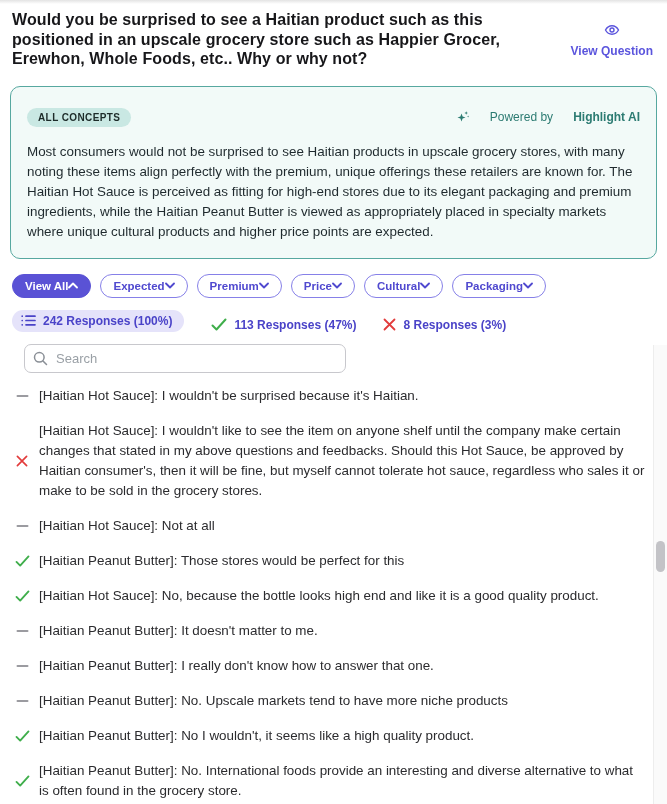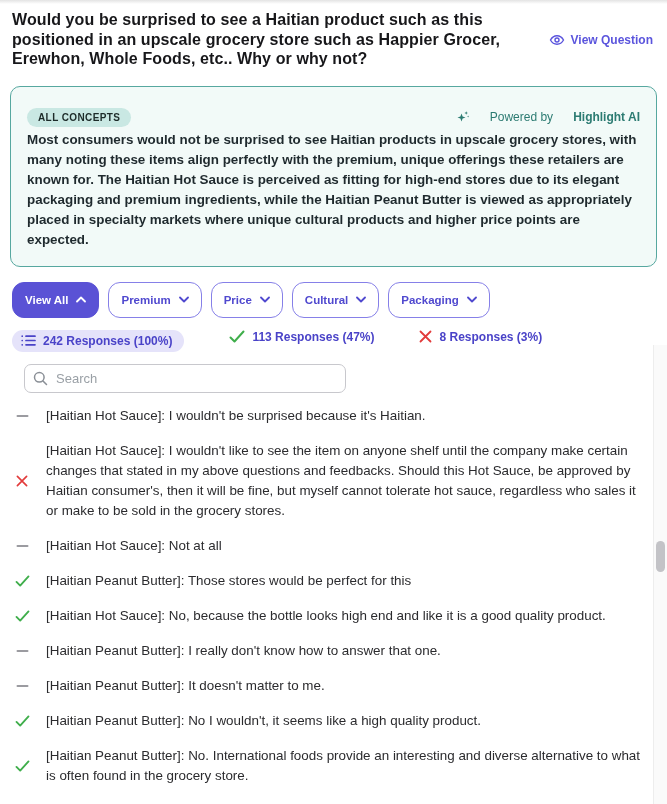--- a/index.html
+++ b/index.html
@@ -8,57 +8,57 @@
   body { position:relative; }
   body::before { content:""; position:absolute; top:0; left:0; right:0; height:4px;
     background:linear-gradient(#e3e3e3, rgba(255,255,255,0)); pointer-events:none; }
 
   
   .header { display:flex; align-items:center; justify-content:space-between;
     padding:10px 14px 0 12px; }
   .q-title { font-size:16px; font-weight:700; color:#17171a; line-height:19.5px;
     max-width:540px; letter-spacing:.1px; }
   .view-q { display:flex; align-items:center; gap:6px; color:#5b55dd; cursor:pointer;
-    font-size:12px; font-weight:700; white-space:nowrap; margin-top:2px; }
+    font-size:12px; font-weight:700; white-space:nowrap; margin-top:2px;flex-direction:column; }
 
   
   .summary { margin:17px 10px 0 10px; border:1px solid #57a8a0; border-radius:10px;
     background:#f2faf8; padding:21px 16px 16px 16px; }
   .sum-head { display:flex; align-items:center; justify-content:space-between; }
   .badge { background:#c9e8e3; color:#1d2b29; font-size:10px; font-weight:700;
     letter-spacing:.4px; padding:4px 11px; border-radius:11px; }
   .powered { display:flex; align-items:center; gap:20px; color:#2c7b72; font-size:12px; }
   .powered b { font-weight:700; }
-  .sum-text { margin-top:3px; font-size:13.4px; line-height:20px; color:#1f2a2e;font-weight:bold; }
+  .sum-text { margin-top:15px; font-size:13.4px; line-height:20px; color:#1f2a2e; }
 
   
   .filters { display:flex; align-items:center; gap:9px; margin:15px 0 0 12px; }
-  .pill { display:inline-flex; align-items:center; gap:8px; height:24px; padding:17px 12px;
+  .pill { display:inline-flex; align-items:center; gap:0; height:24px; padding:11px 12px;
     border-radius:12px; font-size:11.5px; font-weight:700; cursor:pointer;
     font-family:inherit; background:#fff; }
   .pill.filled { background:#5a52d5; color:#fff; border:1.5px solid #5a52d5; }
   .pill.outline { border:1.5px solid #8680e8; color:#5049cf; }
 
   
-  .stats { display:flex; align-items:flex-start; gap:45px; margin:12px 0 0 12px; }
+  .stats { display:flex; align-items:flex-end; gap:27px; margin:12px 0 0 12px; }
   .stat { display:flex; align-items:center; gap:7px; font-size:12px; font-weight:700;
     color:#4a43c8; cursor:pointer; }
   .stat.pill-bg { background:#e5e3fa; border-radius:12px; padding:4px 12px 4px 9px; }
 
   
   .search { position:relative; margin:12px 0 0 24px; width:322px; }
   .search input { width:100%; height:29px; border:1px solid #c8c8cd; border-radius:7px;
     padding:0 10px 0 31px; font-size:13px; color:#333; outline:none;
     font-family:inherit; background:#fff; }
   .search input::placeholder { color:#9aa0a6; }
   .search .mag { position:absolute; left:9px; top:7px; }
 
   
   .responses { margin:13px 0 0 14px; width:632px; height:448px; overflow:hidden; }
-  .rrow { display:flex; align-items:center; gap:16px; margin-bottom:15px; }
+  .rrow { display:flex; align-items:center; gap:9px; margin-bottom:15px; }
   .rrow .ricon { flex:0 0 16px; display:flex; justify-content:center; }
   .rtext { font-size:13.4px; line-height:20px; color:#2b2b2e; }
 
   
   .sb-track { position:absolute; top:345px; bottom:0; right:0; width:14px;
     background:#fafafa; border-left:1px solid #ededed; }
   .sb-thumb { position:absolute; top:196px; left:2px; width:9px; height:31px;
     border-radius:5px; background:#c3c3c7; }
 </style>
 </head>
@@ -98,20 +98,28 @@
 <div class="filters">
   <button class="pill filled">
     <span>View All</span>
     <span style="display:flex">
       <svg width="10" height="7" viewBox="0 0 10 7" fill="none">
           <path d="M1 5.5 5 1.5 9 5.5" stroke="#fff" stroke-width="1.8" stroke-linecap="round" stroke-linejoin="round"></path>
         </svg>
     </span>
   </button>
   <button class="pill outline">
+    <span>Expected</span>
+    <span style="display:flex">
+      <svg width="10" height="7" viewBox="0 0 10 7" fill="none">
+          <path d="M1 1.5 5 5.5 9 1.5" stroke="#5049cf" stroke-width="1.8" stroke-linecap="round" stroke-linejoin="round"></path>
+        </svg>
+    </span>
+  </button>
+  <button class="pill outline">
     <span>Premium</span>
     <span style="display:flex">
       <svg width="10" height="7" viewBox="0 0 10 7" fill="none">
           <path d="M1 1.5 5 5.5 9 1.5" stroke="#5049cf" stroke-width="1.8" stroke-linecap="round" stroke-linejoin="round"></path>
         </svg>
     </span>
   </button>
   <button class="pill outline">
     <span>Price</span>
     <span style="display:flex">
@@ -215,29 +223,37 @@
         </svg>
       </span>
       <div class="rtext">[Haitian Hot Sauce]: No, because the bottle looks high end and like it is a good quality product.</div>
     </div>
     <div class="rrow">
       <span class="ricon">
         <svg width="13" height="4" viewBox="0 0 13 4" fill="none">
           <path d="M1.5 2h10" stroke="#9b9ba0" stroke-width="2" stroke-linecap="round"></path>
         </svg>
       </span>
+      <div class="rtext">[Haitian Peanut Butter]: It doesn't matter to me.</div>
+    </div>
+    <div class="rrow">
+      <span class="ricon">
+        <svg width="13" height="4" viewBox="0 0 13 4" fill="none">
+          <path d="M1.5 2h10" stroke="#9b9ba0" stroke-width="2" stroke-linecap="round"></path>
+        </svg>
+      </span>
       <div class="rtext">[Haitian Peanut Butter]: I really don't know how to answer that one.</div>
     </div>
     <div class="rrow">
       <span class="ricon">
         <svg width="13" height="4" viewBox="0 0 13 4" fill="none">
           <path d="M1.5 2h10" stroke="#9b9ba0" stroke-width="2" stroke-linecap="round"></path>
         </svg>
       </span>
-      <div class="rtext">[Haitian Peanut Butter]: It doesn't matter to me.</div>
+      <div class="rtext">[Haitian Peanut Butter]: No. Upscale markets tend to have more niche products</div>
     </div>
     <div class="rrow">
       <span class="ricon">
         <svg width="15" height="12" viewBox="0 0 16 13" fill="none">
           <path d="M1.5 7.5 5.5 11.5 14.5 1.5" stroke="#3fae4b" stroke-width="2" stroke-linecap="round" stroke-linejoin="round"></path>
         </svg>
       </span>
       <div class="rtext">[Haitian Peanut Butter]: No I wouldn't, it seems like a high quality product.</div>
     </div>
     <div class="rrow">

